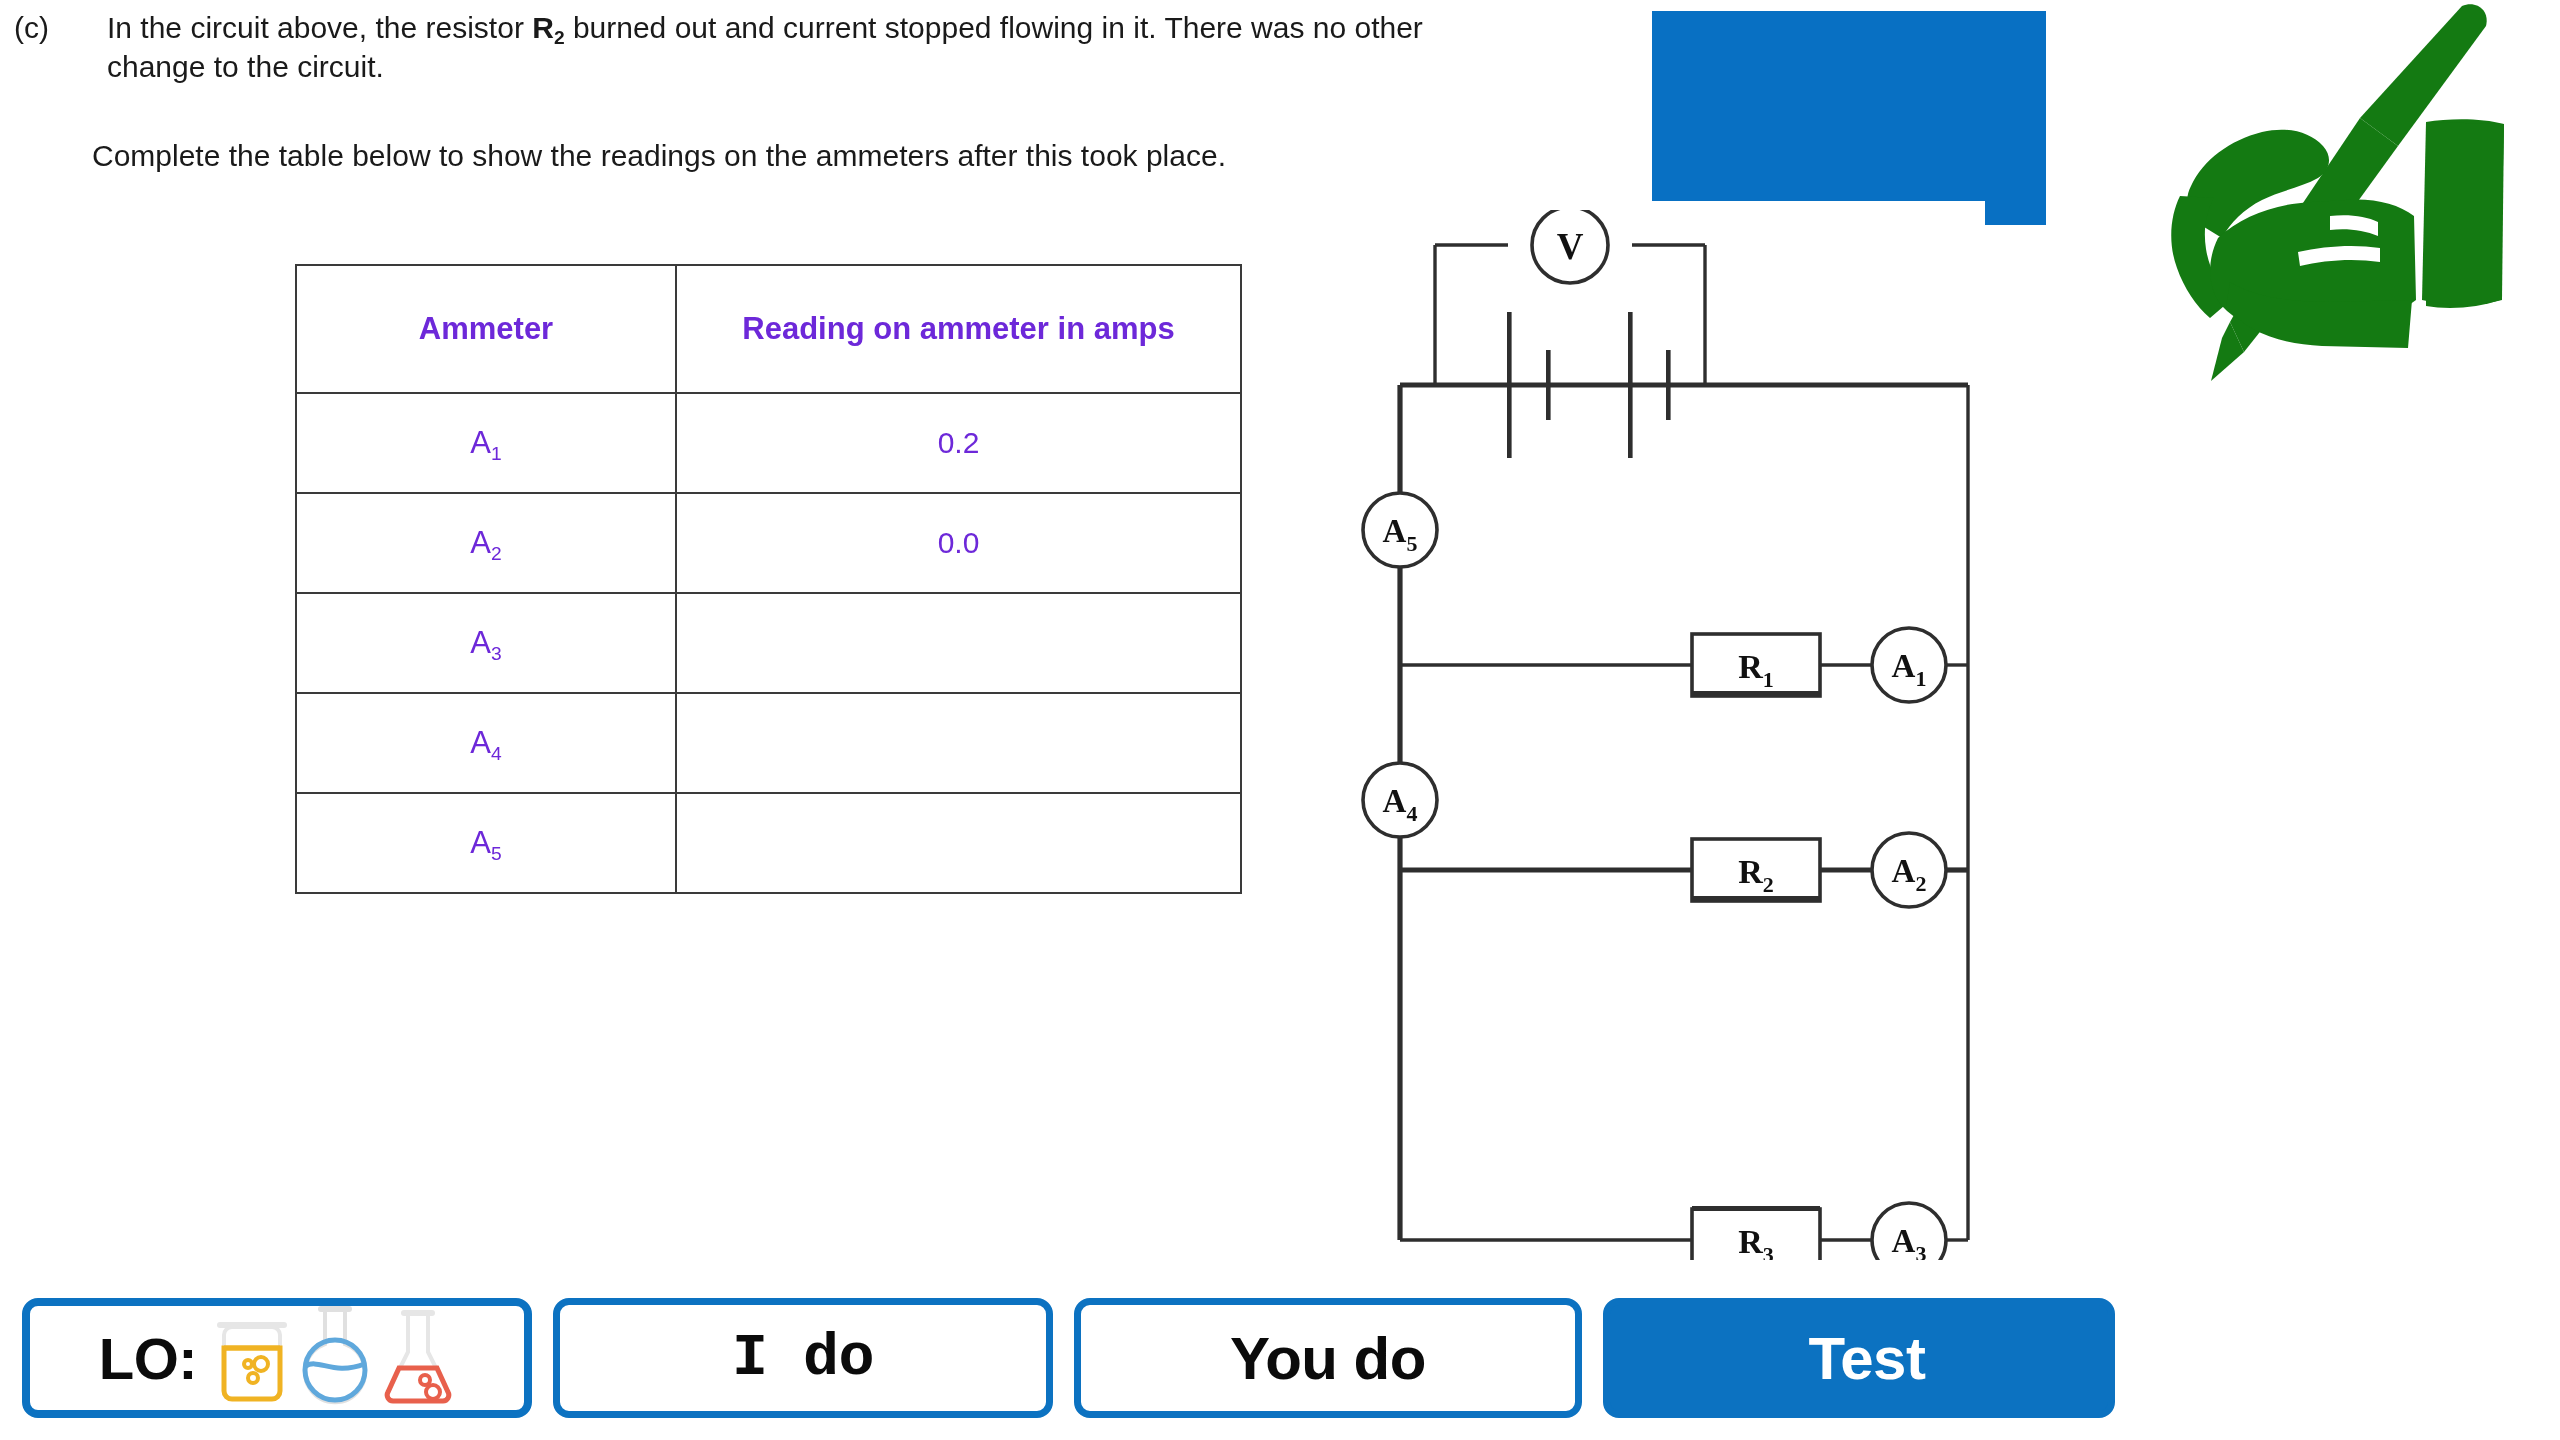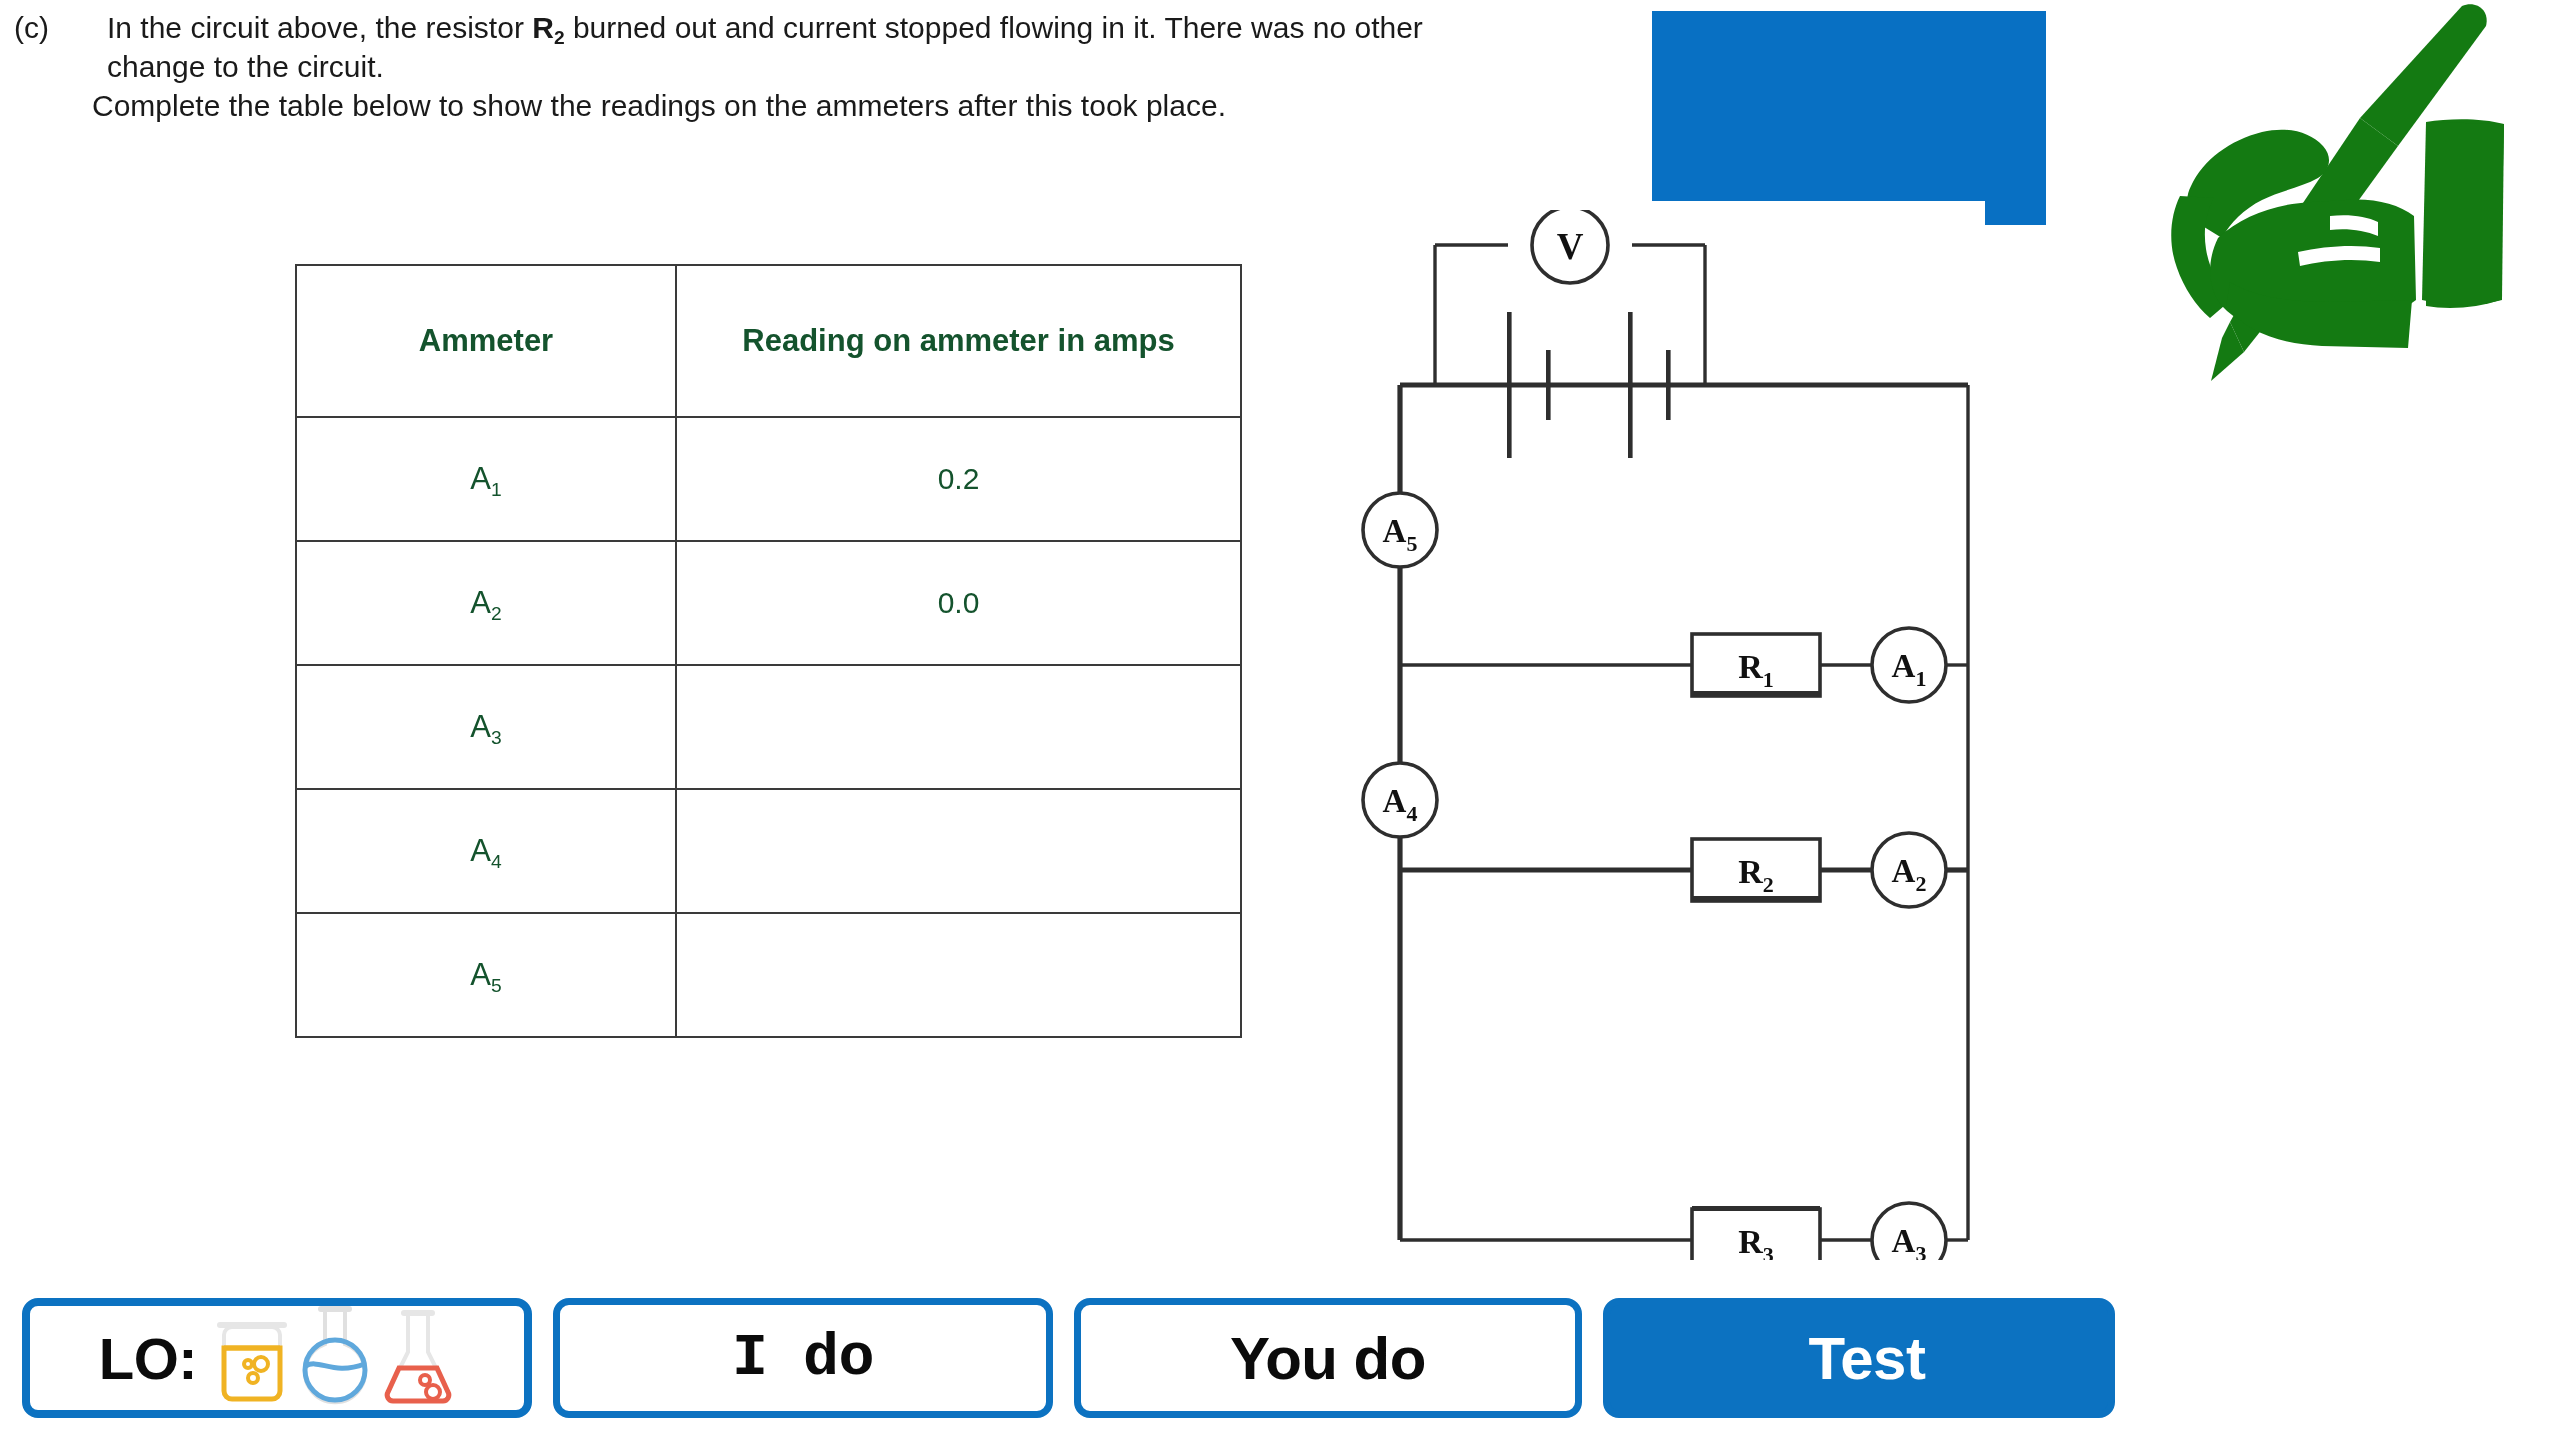--- a/index.html
+++ b/index.html
@@ -16,35 +16,35 @@
   
   .q-wrap{position:absolute;left:0;top:8px;width:1500px;}
   .q-line{display:flex;align-items:flex-start;}
   .q-label{
     width:92px;flex:0 0 92px;
     font-size:30px;color:#1a1a1a;
     padding-left:14px;box-sizing:border-box;
     line-height:1.30;
   }
   .q-body{flex:1 1 auto;font-size:30px;color:#1a1a1a;line-height:1.30;margin-left:15px;}
-  .q-para2{margin-left:92px;width:1380px;font-size:30px;color:#1a1a1a;line-height:1.30;}
+  .q-para2{margin-left:92px;width:1380px;font-size:30px;color:#1a1a1a;line-height:1.30;margin-top:50px;}
   .bold{font-weight:bold;}
   sub{font-size:0.64em;vertical-align:baseline;position:relative;top:6px;}
 
   
   .tbl{
     position:absolute;left:295px;top:264px;
     width:945px;border-collapse:collapse;
     table-layout:fixed;
   }
   .tbl td,.tbl th{
     border:2px solid #3a3a3a;
     text-align:center;vertical-align:middle;
-    color:#14532d;
-    padding:16px;
+    color:#6d28d9;
+    padding:4px;
   }
   .tbl th{height:118px;font-size:31px;font-weight:bold;line-height:1.22;}
   .tbl td{height:90px;font-size:30px;font-weight:normal;}
   .col-a{width:380px;}
   .col-b{width:565px;}
   .tbl .amm{font-size:31px;}
   .tbl .amm sub{font-size:0.62em;top:7px;}
 
   
   .circuit{position:absolute;left:1360px;top:210px;width:660px;height:1050px;}

